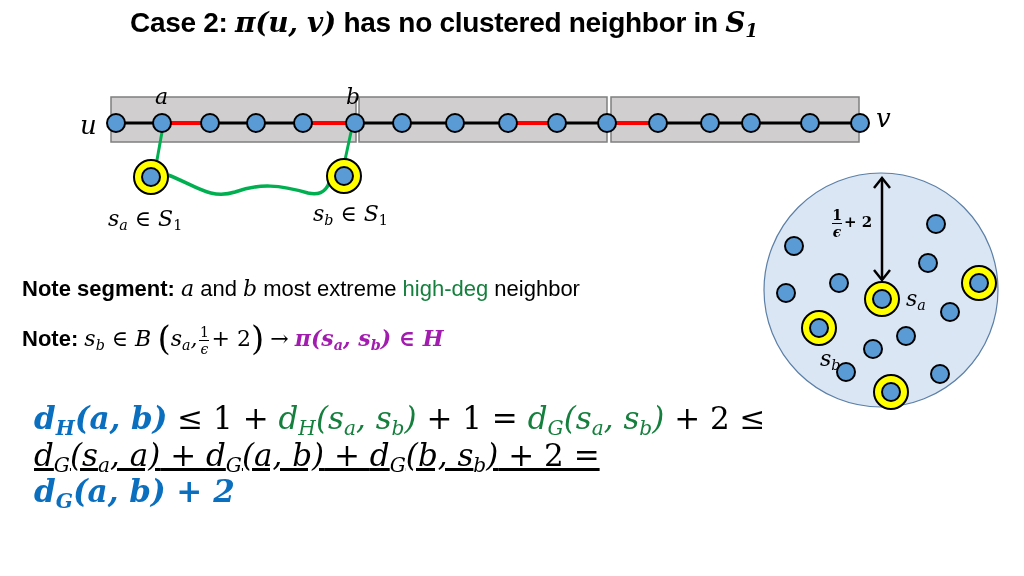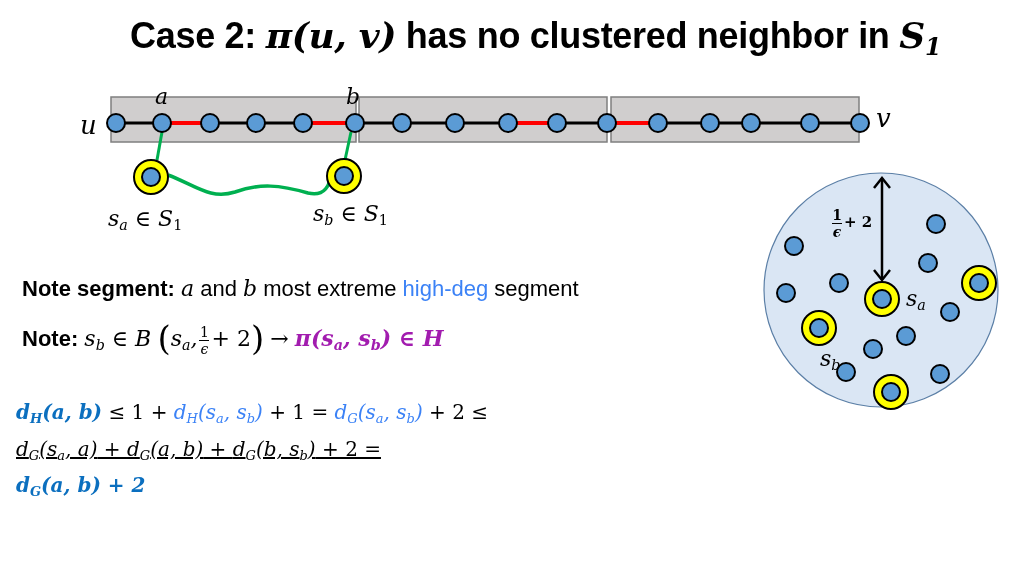--- a/index.html
+++ b/index.html
@@ -1,34 +1,34 @@
 <!DOCTYPE html>
 <html><head>
 <meta charset="utf-8">
 <style>
   html, body { margin: 0; padding: 0; }
   body { width: 1024px; height: 576px; background: #ffffff; position: relative; overflow: hidden;
          font-family: "Liberation Sans", sans-serif; color: #000; }
   .abs { position: absolute; }
-  .title { left: 130px; top: 14px; font-size: 36px; font-weight: bold; white-space: nowrap; letter-spacing: -0.3px; }
+  .title { left: 130px; top: 6px; font-size: 28px; font-weight: bold; white-space: nowrap; letter-spacing: -0.3px; }
   .math { font-family: "DejaVu Serif", serif; font-style: italic; }
   .mathb { font-family: "DejaVu Serif", serif; font-style: italic; font-weight: bold; }
   .rm { font-family: "DejaVu Serif", serif; font-style: normal; }
   sub { font-size: 0.65em; vertical-align: -0.3em; }
   svg.diagram { position: absolute; left: 0; top: 0; }
   .line { font-size: 22px; white-space: nowrap; left: 22px; }
   .l1 { top: 276px; }
   .l2 { top: 318px; }
   .frac { display: inline-flex; flex-direction: column; align-items: center; vertical-align: middle; font-size: 14px; line-height: 14px; margin: 0 2px; }
   .frac .bar { border-top: 1px solid #000; width: 10px; margin: 1px 0; }
   .paren { font-size: 34px; font-family: "DejaVu Serif", serif; vertical-align: -4px; font-weight: 200; }
-  .red { color: #3b82f6; }
+  .red { color: #15803d; }
   .purple { color: #a21caf; }
   .blue { color: #0b6fbf; }
-  .eq { font-size: 20px; white-space: nowrap; left: 16px; }
+  .eq { font-size: 31px; white-space: nowrap; left: 34px; }
   .e1 { top: 400px; }
   .e2 { top: 437px; text-decoration: underline; }
   .e3 { top: 473px; }
   .lbl { font-size: 22px; white-space: nowrap; }
 </style>
 </head>
 <body>
 
 <div class="abs title">
   <span>Case 2: </span><span class="mathb">π(u, v)</span><span> has no clustered neighbor in </span><span class="mathb"><span>S</span><sub>1</sub></span>
@@ -131,21 +131,21 @@
       <span class="rm">1</span>
       <span class="bar"></span>
       <span class="math">ϵ</span>
     </span><span class="rm">+ 2</span>
 </div>
 <div class="abs lbl math" style="left:906px; top:286px;"><span>s</span><sub>a</sub></div>
 <div class="abs lbl math" style="left:820px; top:346px;"><span>s</span><sub>b</sub></div>
 
 <div class="abs line l1">
   <b>Note segment:</b>
-  <span class="math">a</span><span> and </span><span class="math">b</span><span> most extreme </span><span class="red">high-deg</span><span> segment</span>
+  <span class="math">a</span><span> and </span><span class="math">b</span><span> most extreme </span><span class="red">high-deg</span><span> neighbor</span>
 </div>
 
 <div class="abs line l2">
   <b>Note:</b>
   <span class="math"><span>s</span><sub>b</sub></span><span class="math"> ∈ B</span>
   <span class="paren">(</span><span class="math"><span>s</span><sub>a</sub>,</span><span class="frac">
       <span class="rm">1</span>
       <span class="bar"></span>
       <span class="math">ϵ</span>
     </span><span class="rm">+ 2</span><span class="paren">)</span>

